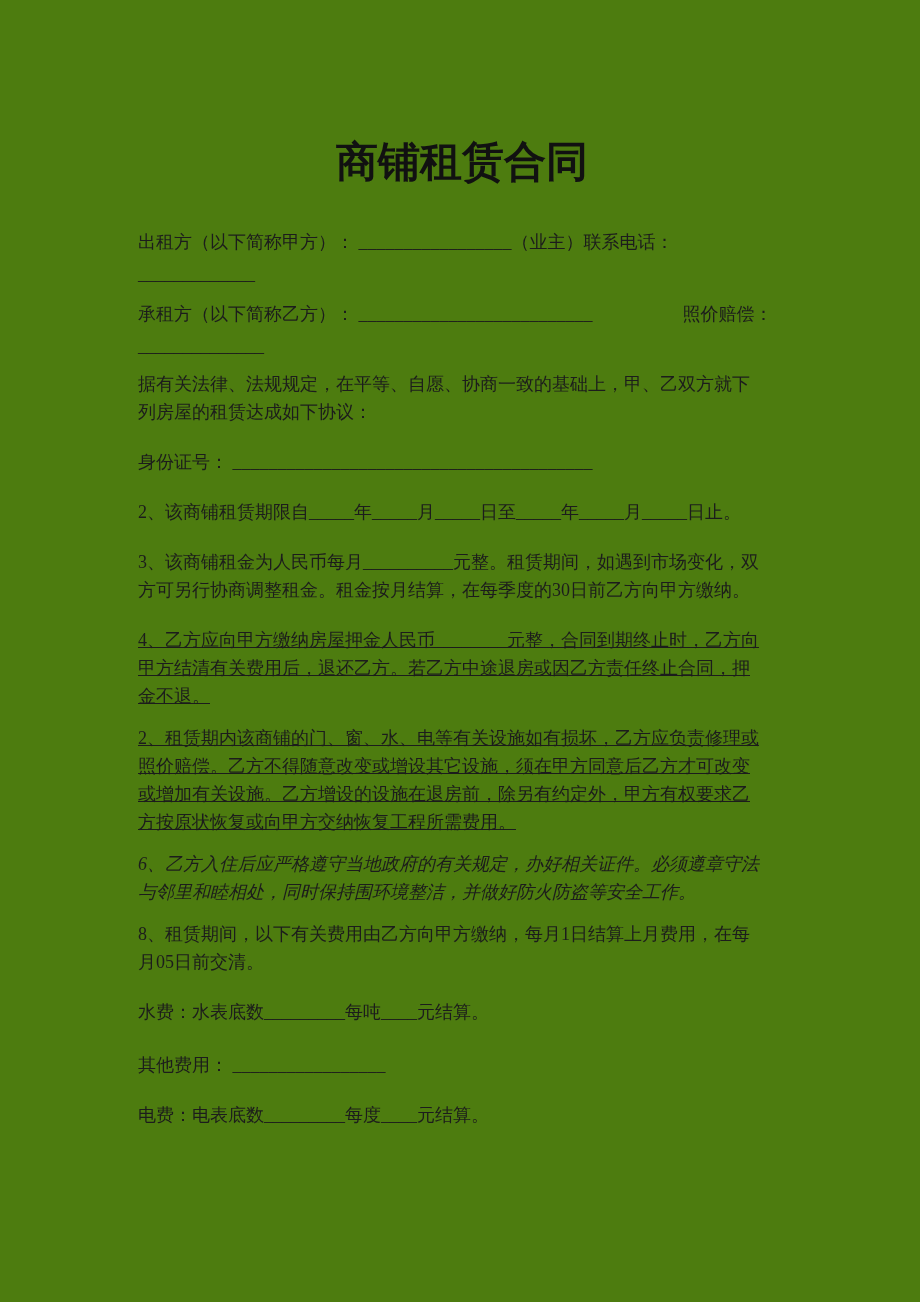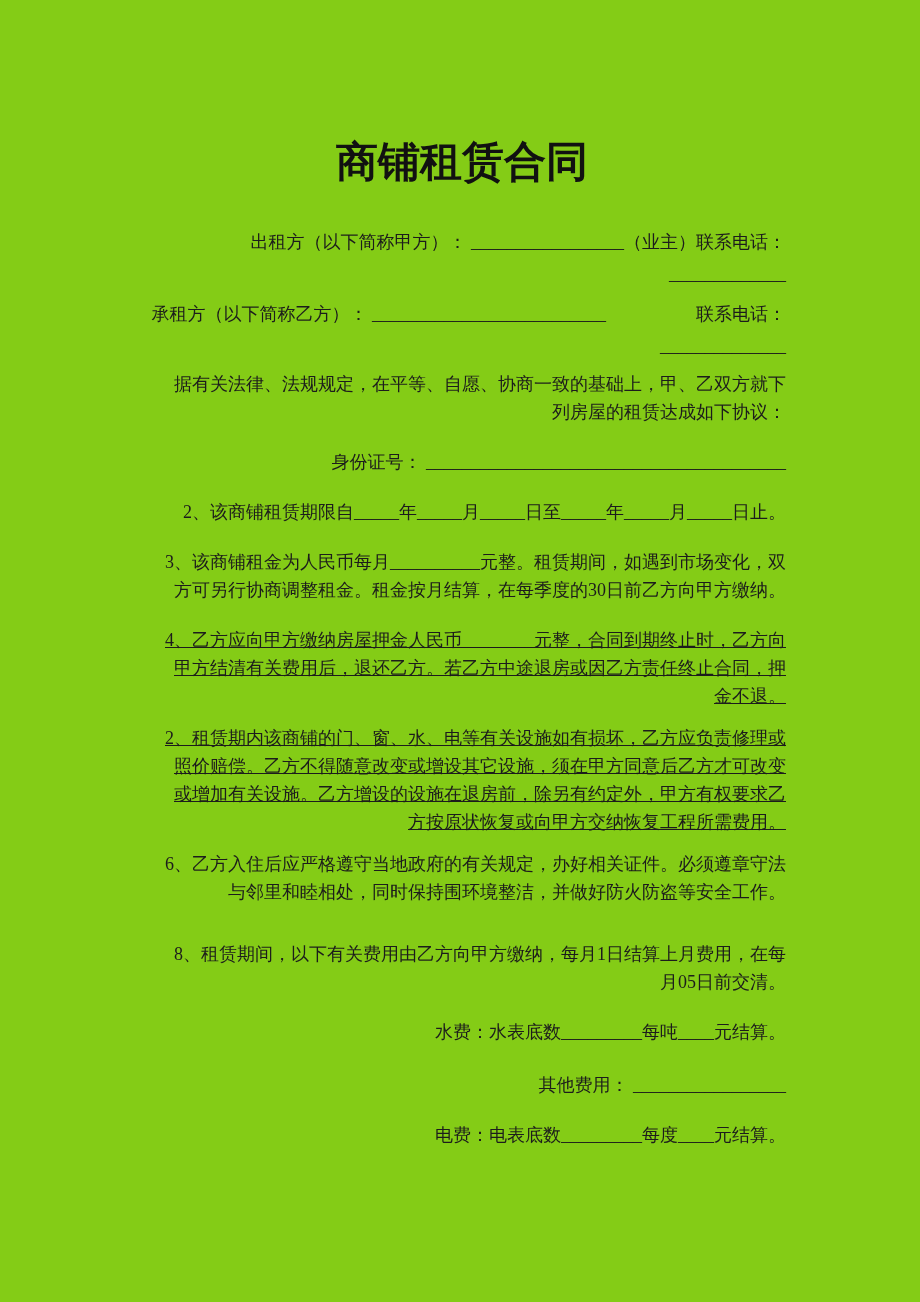--- a/index.html
+++ b/index.html
@@ -5,60 +5,60 @@
   html, body {
     margin: 0;
     padding: 0;
     background: #ffffff;
   }
   .page {
     position: relative;
     width: 920px;
     height: 1302px;
     margin: 0 auto;
-    background: #84cc16;
+    background: #4d7c0f;
     box-sizing: border-box;
     padding: 136px 134px 40px 138px;
     font-family: "Liberation Serif", "DejaVu Serif", serif;
     color: #1c1c1c;
     overflow: hidden;
   }
   .title {
     font-size: 42px;
     font-weight: 700;
     text-align: center;
     line-height: 52px;
     margin: 0 0 38px 0;
     color: #111111;
   }
   .para {
     font-size: 18px;
     line-height: 28px;
     margin: 0 0 22px 0;
     white-space: pre-wrap;
-    text-align: right;
+    text-align: left;
     word-break: keep-all;
   }
   .party {
     line-height: 32px;
     margin-bottom: 8px;
   }
   .mb14 { margin-bottom: 14px; text-decoration: underline; }
-  .mb21 { margin-bottom: 34px; }
+  .mb21 { margin-bottom: 14px; font-style: italic; }
   .mb25 { margin-bottom: 25px; }
 </style>
 </head>
 <body>
 
 <div class="page">
   <h1 class="title">商铺租赁合同</h1>
 
   <p class="para party">出租方（以下简称甲方）： _________________（业主）联系电话：
 _____________</p>
-  <p class="para party">承租方（以下简称乙方）： __________________________　　　　　联系电话：
+  <p class="para party">承租方（以下简称乙方）： __________________________　　　　　照价赔偿：
 ______________</p>
   <p class="para">据有关法律、法规规定，在平等、自愿、协商一致的基础上，甲、乙双方就下
 列房屋的租赁达成如下协议：</p>
   <p class="para">身份证号： ________________________________________</p>
   <p class="para">2、该商铺租赁期限自_____年_____月_____日至_____年_____月_____日止。</p>
   <p class="para">3、该商铺租金为人民币每月__________元整。租赁期间，如遇到市场变化，双
 方可另行协商调整租金。租金按月结算，在每季度的30日前乙方向甲方缴纳。</p>
   <p class="para mb14">4、乙方应向甲方缴纳房屋押金人民币________元整，合同到期终止时，乙方向
 甲方结清有关费用后，退还乙方。若乙方中途退房或因乙方责任终止合同，押
 金不退。</p>

